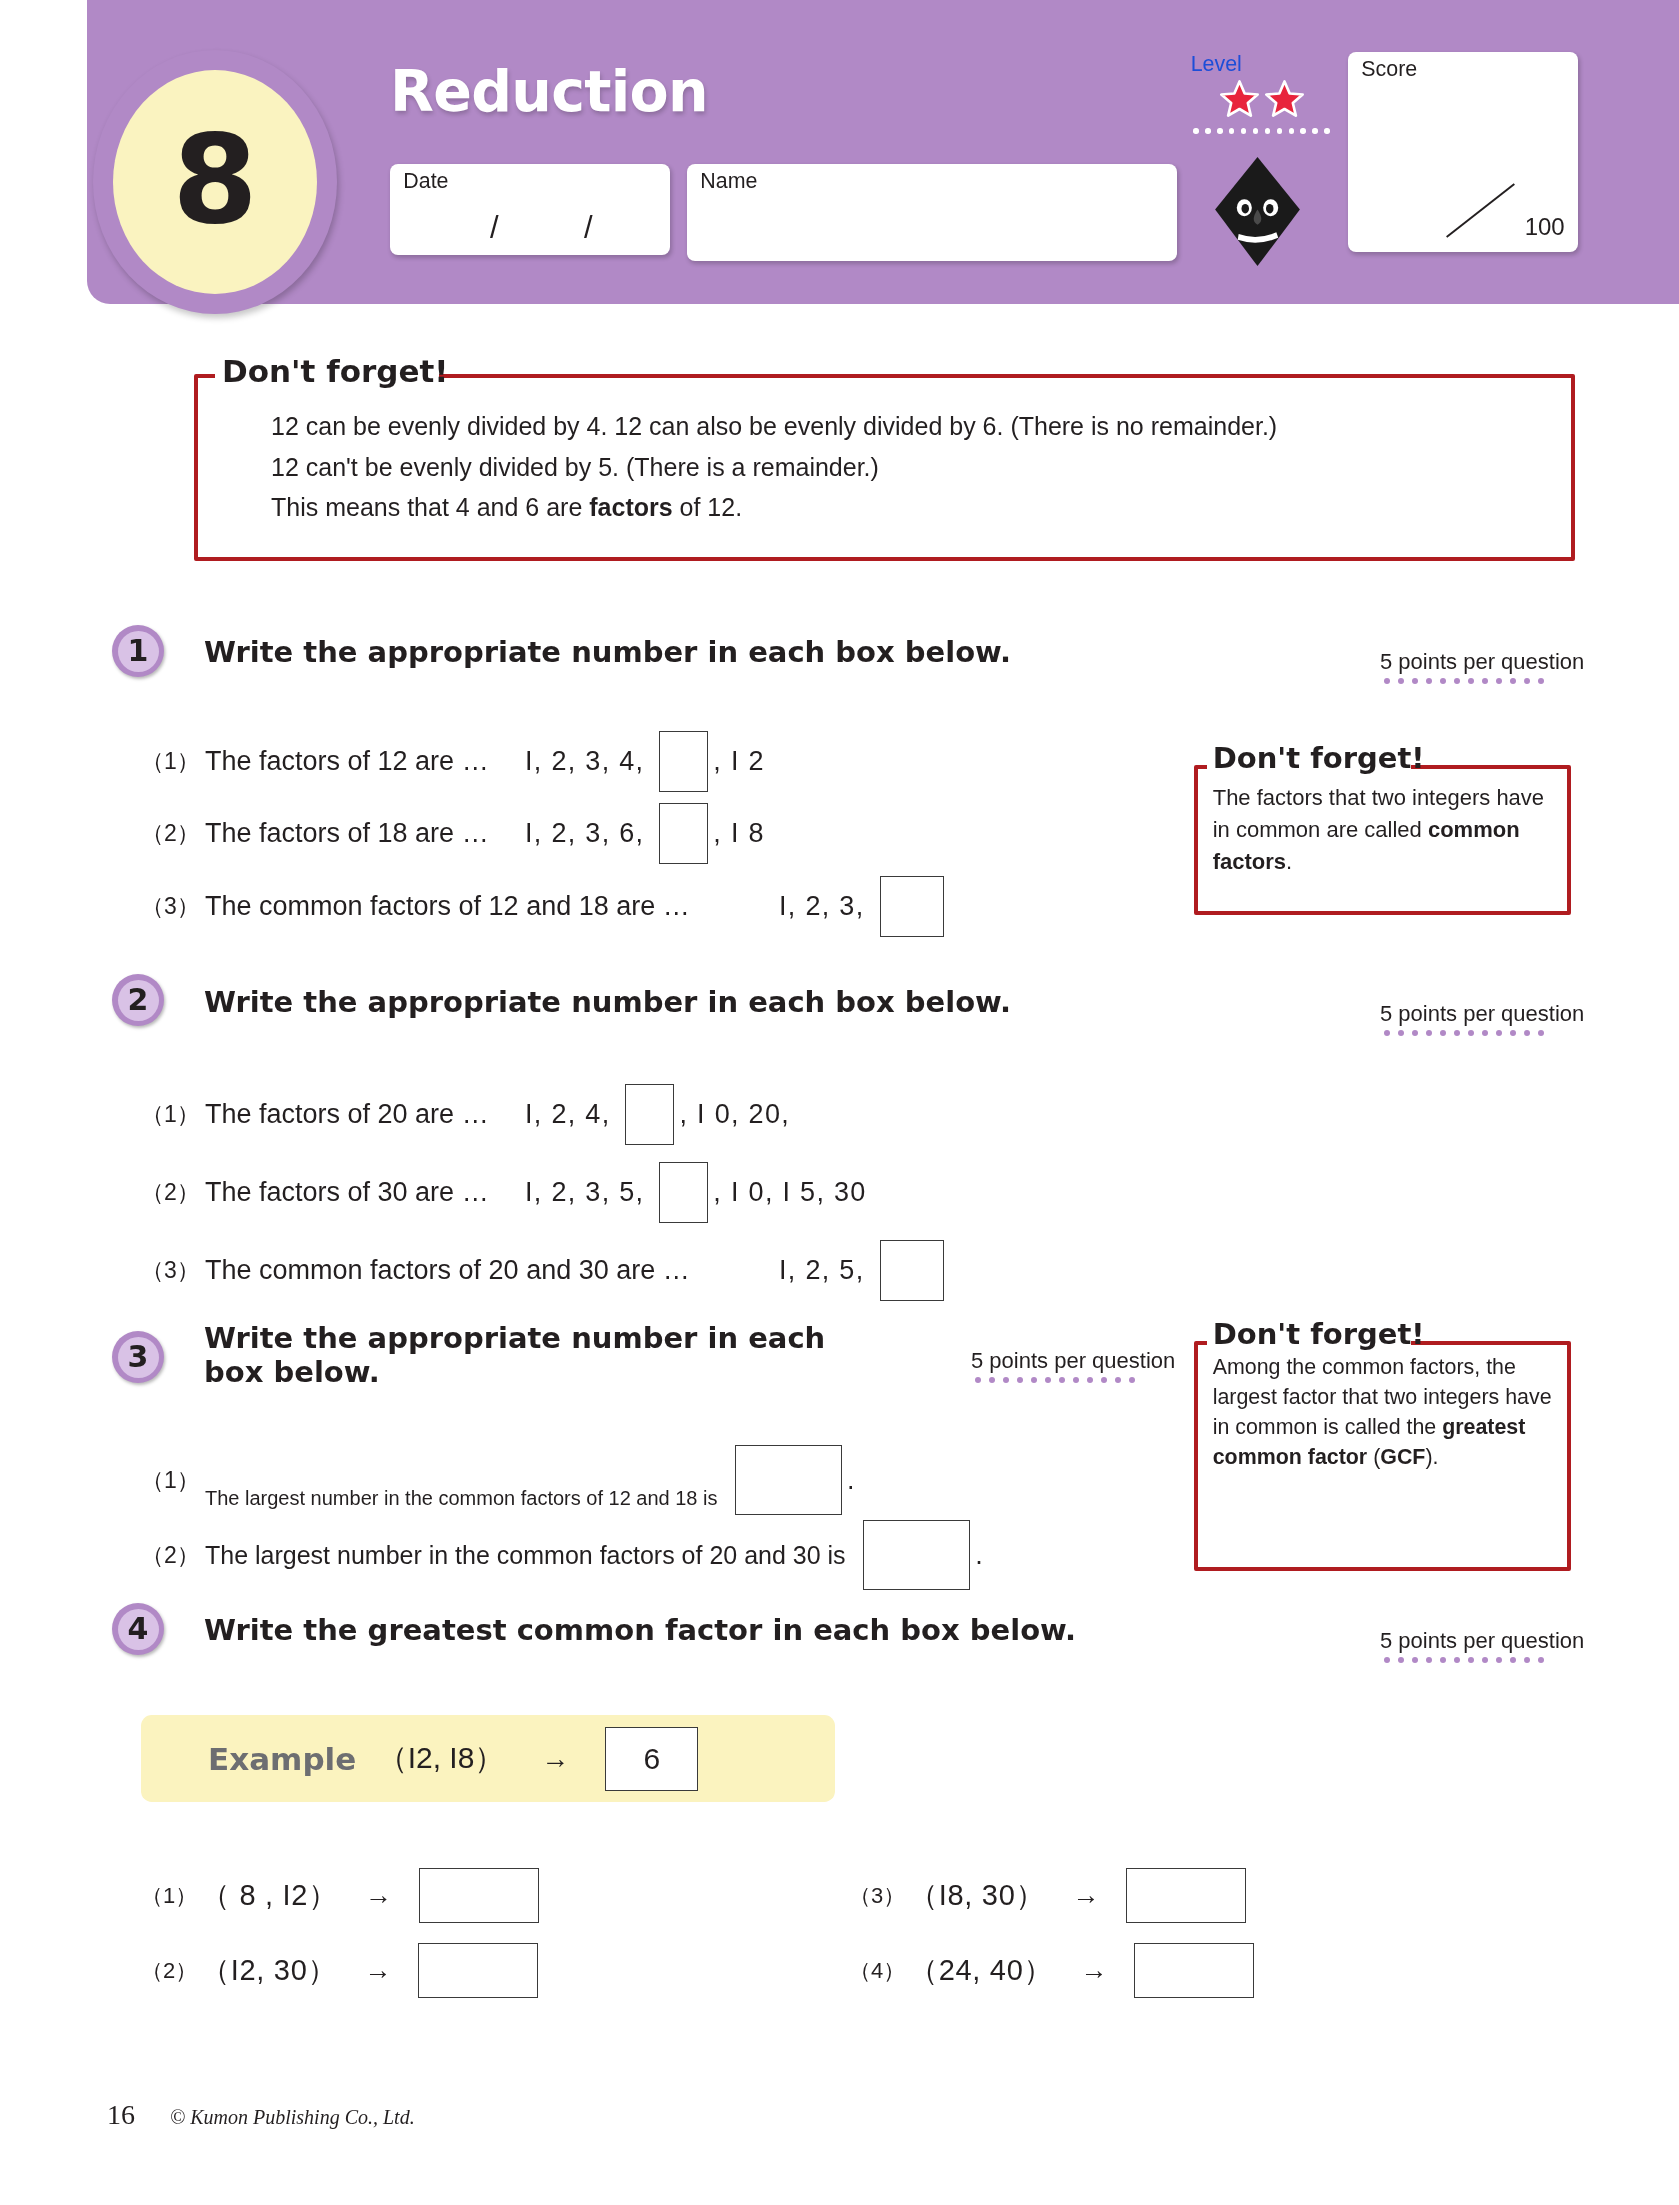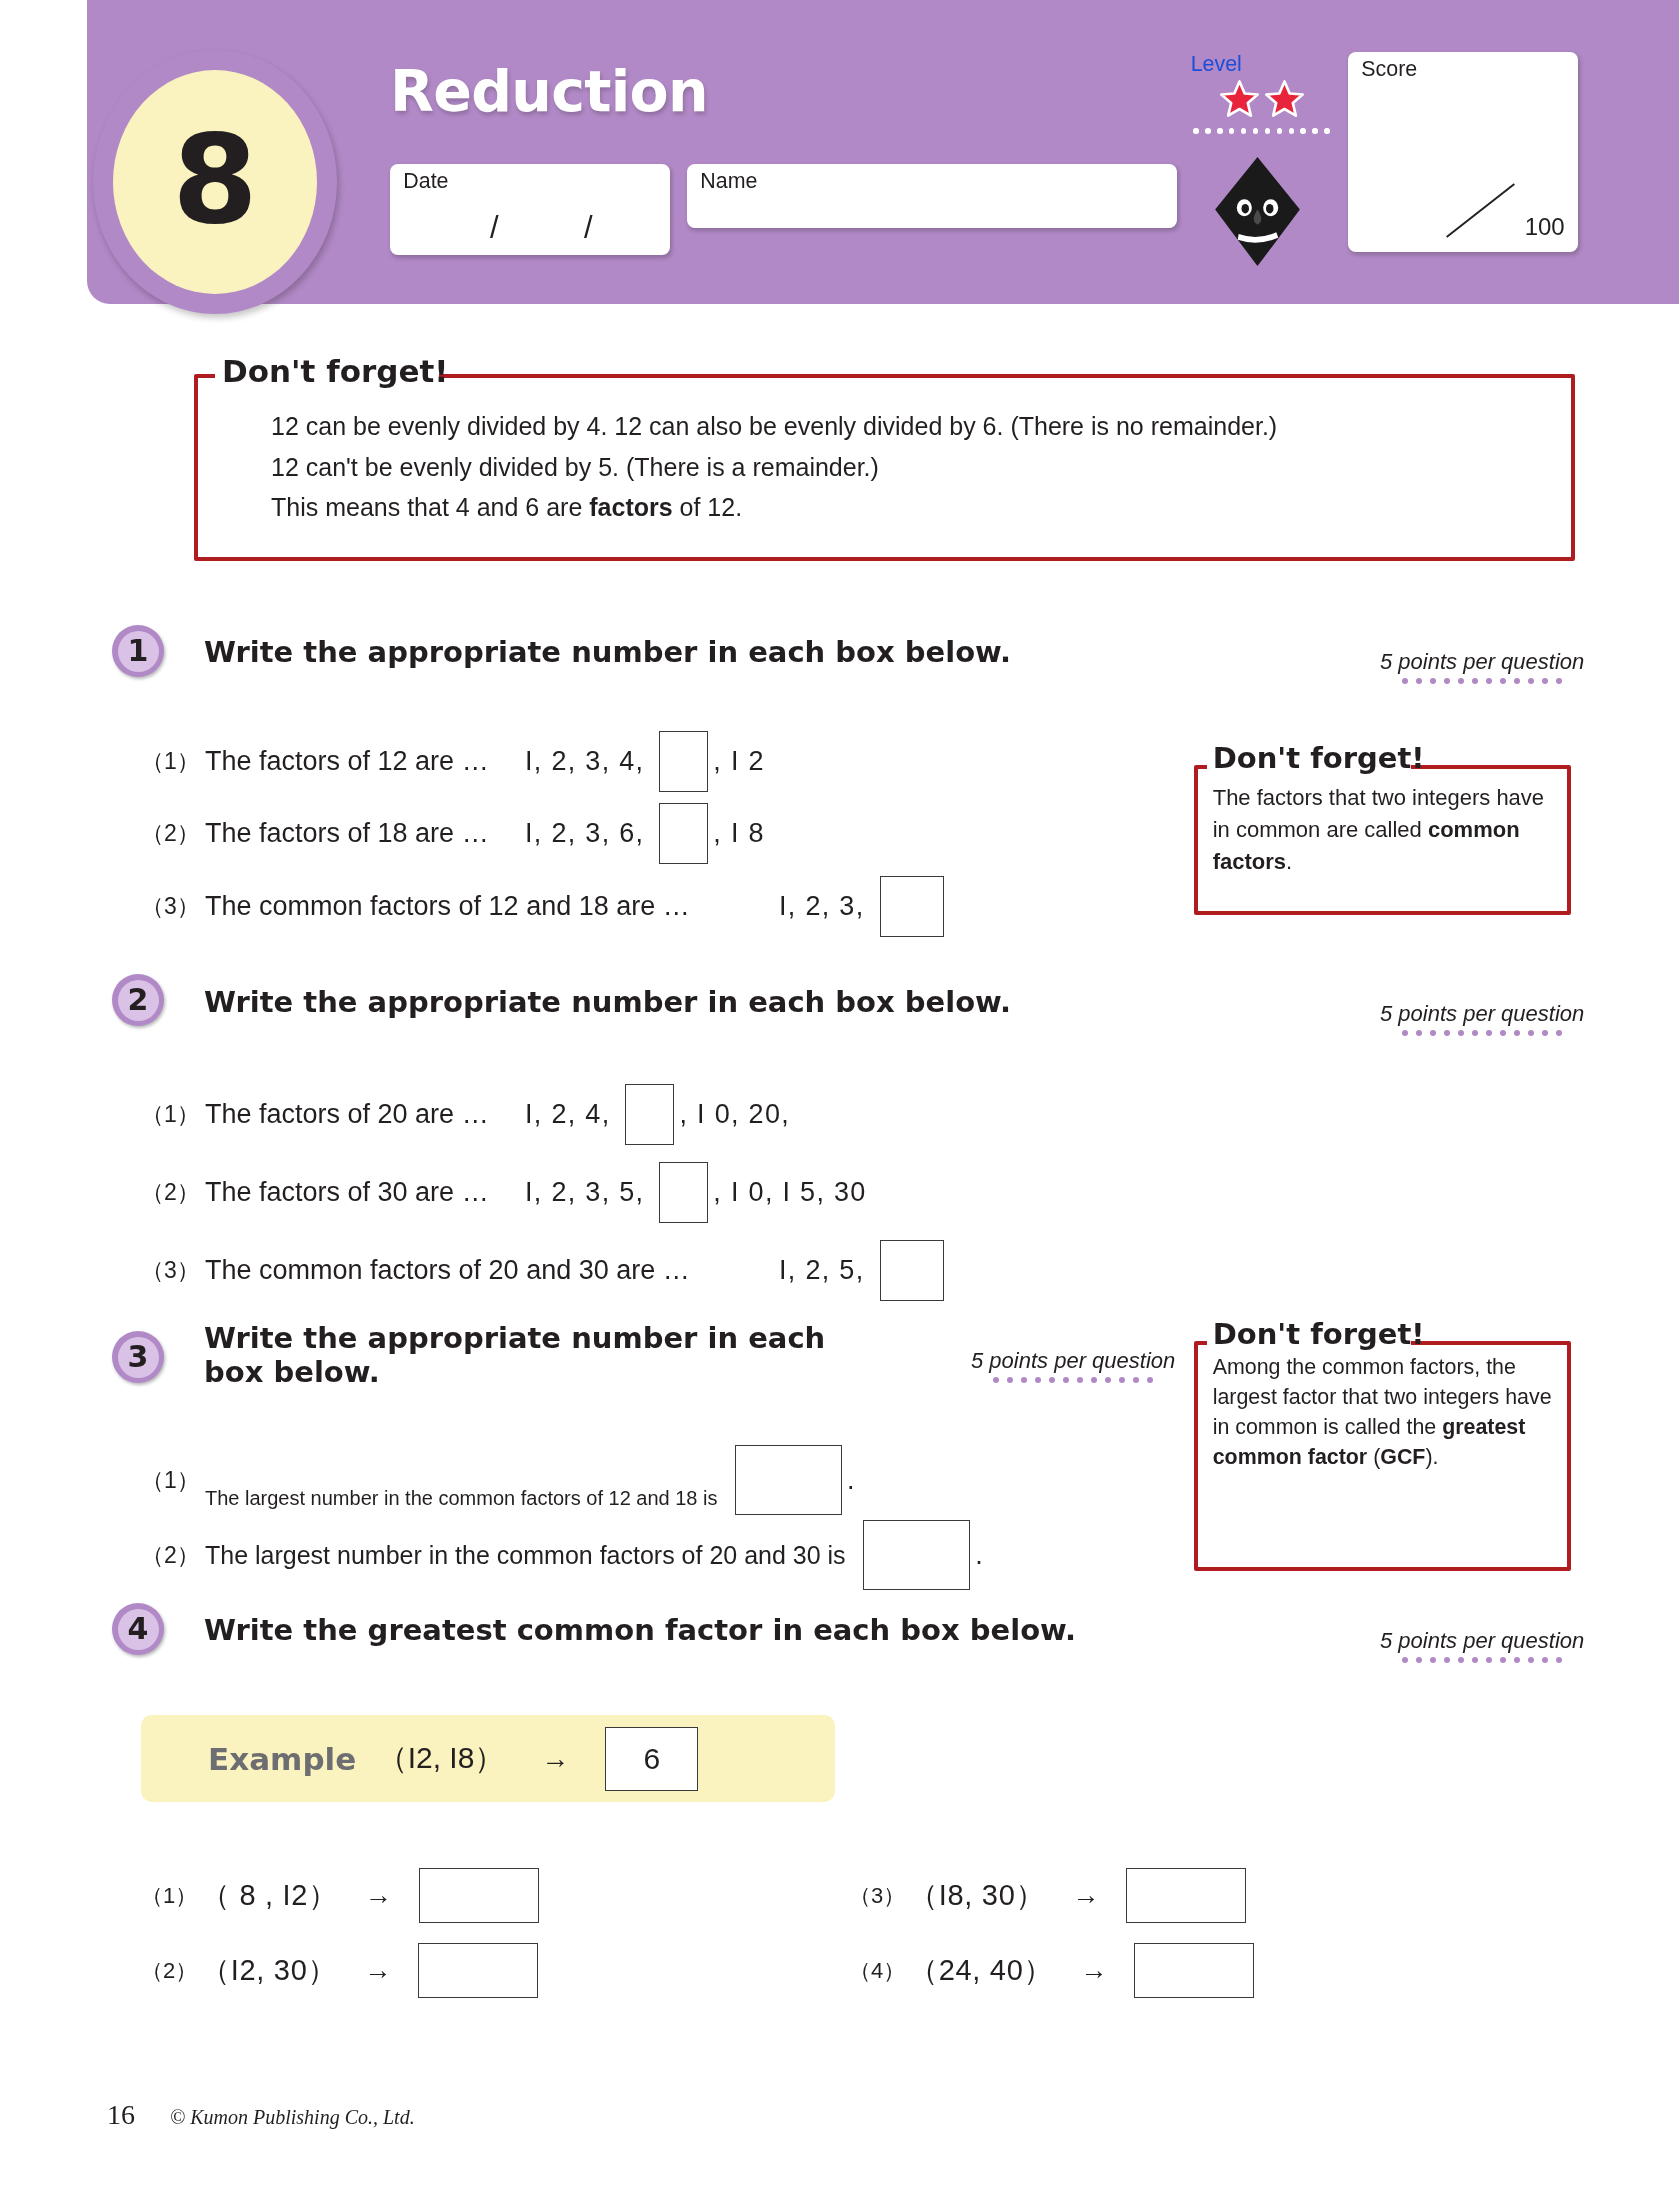--- a/index.html
+++ b/index.html
@@ -40,21 +40,21 @@
   }
   .field{
     position:absolute; background:#fff; border-radius:8px;
     box-shadow: 1.3px 2.7px 4.7px rgba(0,0,0,.20);
   }
   .field-label{
     position:absolute; left:13.3px; top:5.3px;
     font-size:21.4px; color:#231f20; font-weight:300;
   }
   .date-field{ left:390px; top:164px; width:280px; height:91px; }
-  .name-field{ left:687px; top:164px; width:490px; height:64px;padding-left:27px; }
+  .name-field{ left:687px; top:164px; width:490px; height:97px;padding-left:27px; }
   .slash{
     position:absolute; bottom:9.3px; font-size:31px; color:#231f20;
     font-weight:300;
   }
   .level-wrap{ position:absolute; left:1188px; top:52px; width:147px; text-align:center; }
   .level-label{ font-size:21.4px; color:#1d4ed8; font-weight:400; text-align:left; padding-left:2.7px;}
   .stars{ margin-top:2.7px; font-size:0; }
   .star-svg{ display:inline-block; margin:0 2px; }
   .dotrow-white{ margin-top:4px; }
   .dotrow-white i{
@@ -126,21 +126,21 @@
     width:41px;height:41px;border-radius:50%;background:#d9c2e6;
     display:flex;align-items:center;justify-content:center;
     font-style:normal; font-family:"DejaVu Sans", sans-serif;
     font-size:30px; font-weight:700; color:#231f20; line-height:1;
   }
   .qtitle{
     position:absolute; font-size:29px; font-weight:700; color:#231f20;
     font-family:"DejaVu Sans", sans-serif; line-height:1.18;
   }
   .pts{
-    position:absolute; text-align:center;font-style:italic;
+    position:absolute; 
   }
   .pts span{ font-size:22px; color:#231f20; font-weight:300; display:block; white-space:nowrap;}
   .pts .dotrow{ margin-top:2.7px; font-size:0; }
   .pts .dotrow i{
     display:inline-block;width:6px;height:6px;border-radius:50%;
     background:#b189c6;margin:0 4px;
   }
 
   .qline{
     position:absolute; font-size:27px; color:#231f20; font-weight:300;

